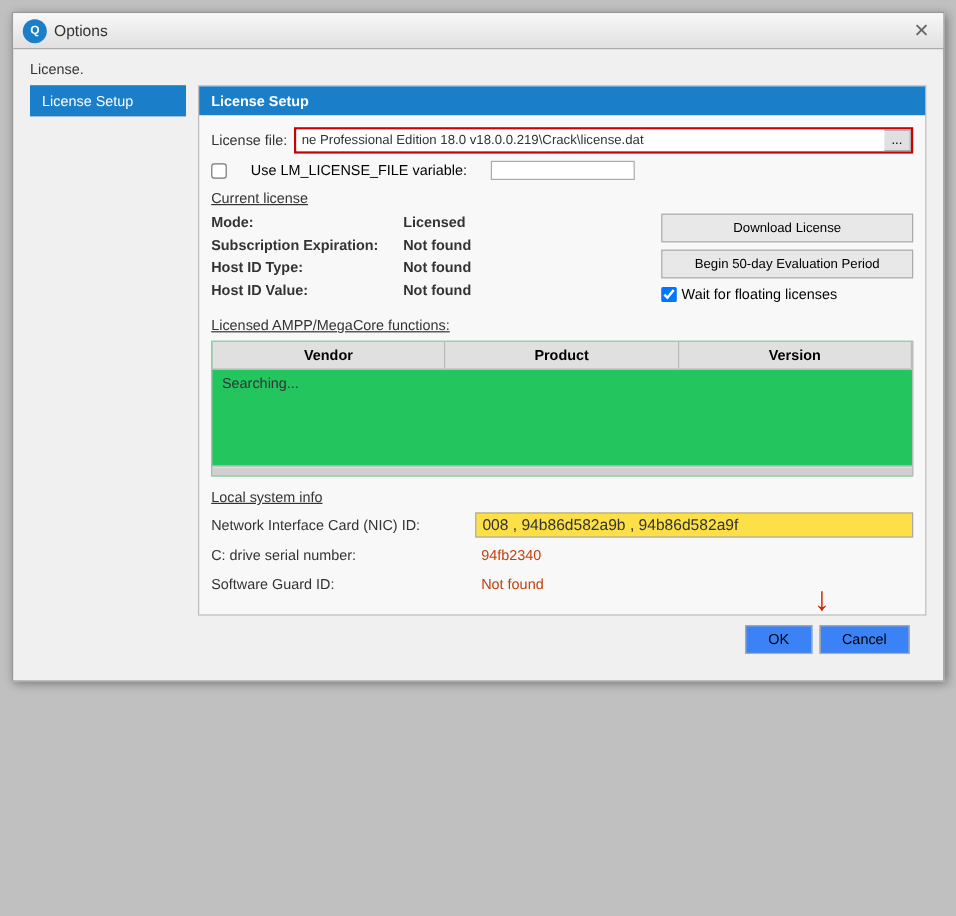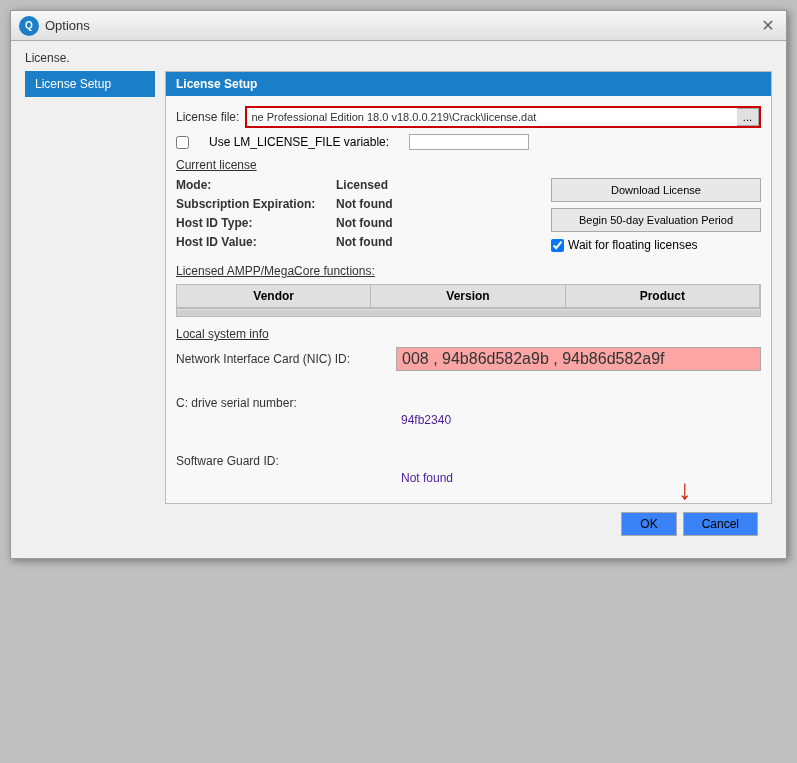--- a/index.html
+++ b/index.html
@@ -243,33 +243,32 @@
       margin-bottom: 6px;
     }
     .local-label {
       width: 220px;
       font-size: 12px;
       color: #333;
       flex-shrink: 0;
     }
     .local-value-box {
       flex: 1;
-      background: #fca5a5;
+      background: #fde047;
       border: 1px solid #aaa;
       padding: 2px 5px;
-      font-size: 16px;
+      font-size: 13px;
       color: #333;
       min-width: 180px;
     }
     .local-value-plain {
       flex: 1;
       padding: 2px 5px;
       font-size: 12px;
-      color: #4c1d95;
-      margin-top: 34px;
+      color: #c2410c;
     }
     .footer {
       display: flex;
       justify-content: flex-end;
       align-items: center;
       padding: 8px 14px;
       gap: 6px;
       position: relative;
     }
     .footer-btn {
@@ -356,22 +355,25 @@
                 <span>Wait for floating licenses</span>
               </div>
             </div>
           </div>
 
           <div class="licensed-section">
             <div class="section-label">Licensed AMPP/MegaCore functions:</div>
             <div class="table-container">
               <div class="table-header">
                 <div class="table-header-cell">Vendor</div>
+                <div class="table-header-cell">Product</div>
                 <div class="table-header-cell">Version</div>
-                <div class="table-header-cell">Product</div>
+              </div>
+              <div class="table-body">
+                <span>Searching...</span>
               </div>
               <div class="table-scrollbar-area">
                 <div class="table-scrollbar-track"></div>
               </div>
             </div>
           </div>
 
           <div class="local-section">
             <div class="section-label">Local system info</div>
             <div class="local-form-row">

